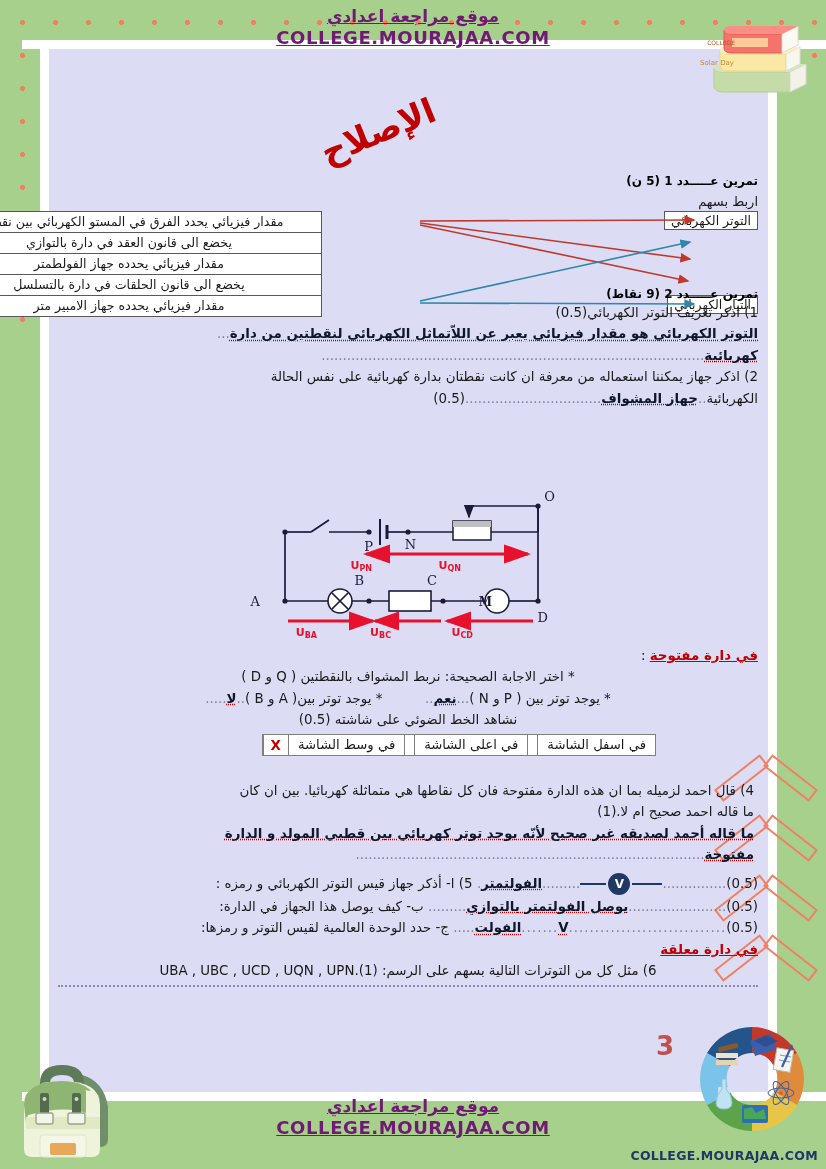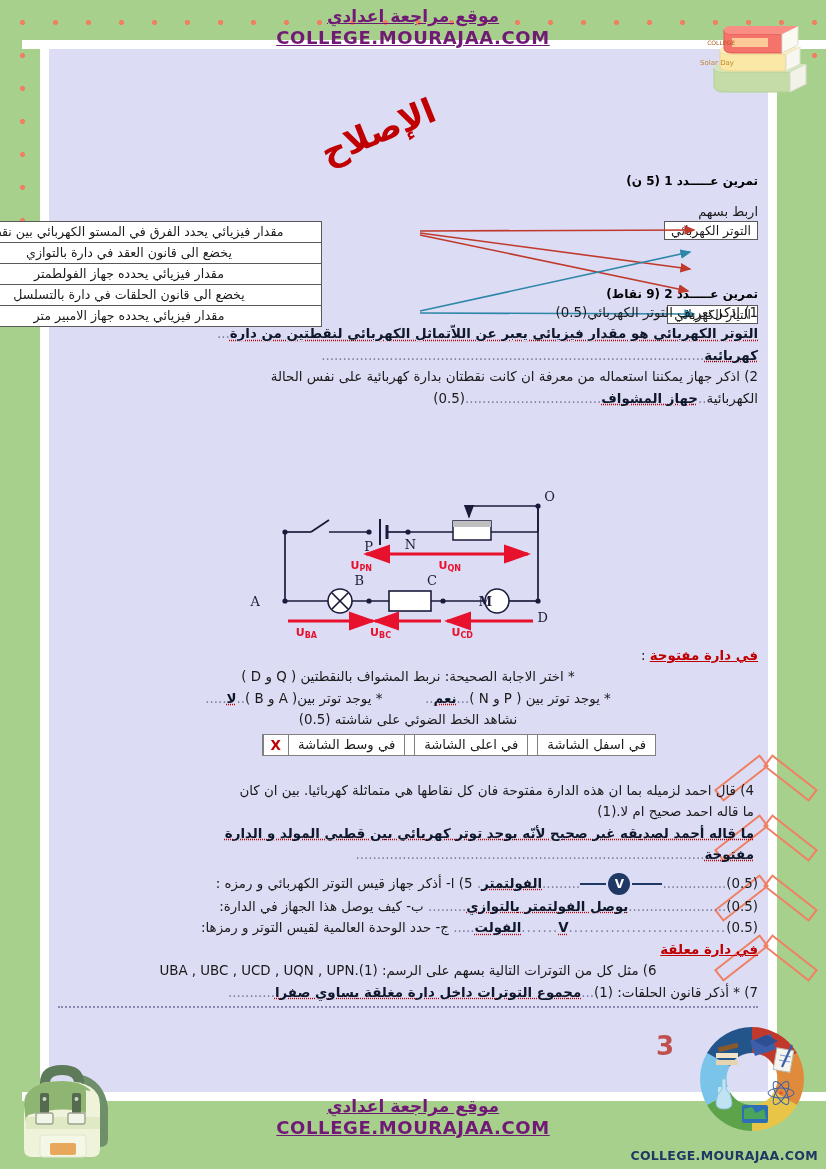--- a/index.html
+++ b/index.html
@@ -78,21 +78,21 @@
     font-size:34px;font-weight:bold;
     transform:rotate(-22deg);transform-origin:center;
     font-family:"DejaVu Sans","Liberation Sans",sans-serif;
   }
 
   .ex-title{font-weight:bold;font-size:12px;color:#000;}
 
   
   .ex1{position:absolute;right:10px;top:125px;width:700px;}
   .ex1-head{text-align:right;}
-  .ex1-sub{text-align:right;font-size:13px;margin-top:16px;}
+  .ex1-sub{text-align:right;font-size:13px;margin-top:6px;}
   .ex1-wrap{position:relative;height:100px;margin-top:2px;}
   .tbl{
     position:absolute;right:436px;top:0;width:386px;
     border:1px solid #595959;border-collapse:collapse;background:#fff;
   }
   .tbl td{
     border-bottom:1px solid #595959;padding:1px 5px 2px 5px;
     font-size:12.6px;text-align:center;height:17px;background:#fff;white-space:nowrap;
   }
   .tbl tr:last-child td{border-bottom:none;}
@@ -364,23 +364,20 @@
         <span>ب- كيف يوصل هذا الجهاز في الدارة:</span>
       </div>
       <div class="q">
         <span>(0.5)</span><span class="dots">..............................</span><span class="ans">V</span><span class="dots">.......</span><span class="ans">الفولت</span><span class="dots">.....</span>
         <span>ج- حدد الوحدة العالمية لقيس التوتر و رمزها:</span>
       </div>
       <div class="q" style="text-align:right;">
         <span class="u-under" style="color:#c00000;">في دارة معلقة</span>
       </div>
       <div class="q center">6) مثل كل من التوترات التالية بسهم على الرسم:  UBA , UBC , UCD , UQN , UPN.(1)</div>
-      <div class="q">
-        <span>7) * أذكر قانون الحلقات:  (1)</span><span class="dots">...</span><span class="ans">مجموع التوترات داخل دارة مغلقة يساوي صفرا</span><span class="dots">...........</span>
-      </div>
       <div class="dotline"></div>
     </div>
 
   </div>
 
   <div class="brand brand-bot">
     <span class="ar">موقع مراجعة اعدادي</span>
     <span class="en">COLLEGE.MOURAJAA.COM</span>
   </div>
 

